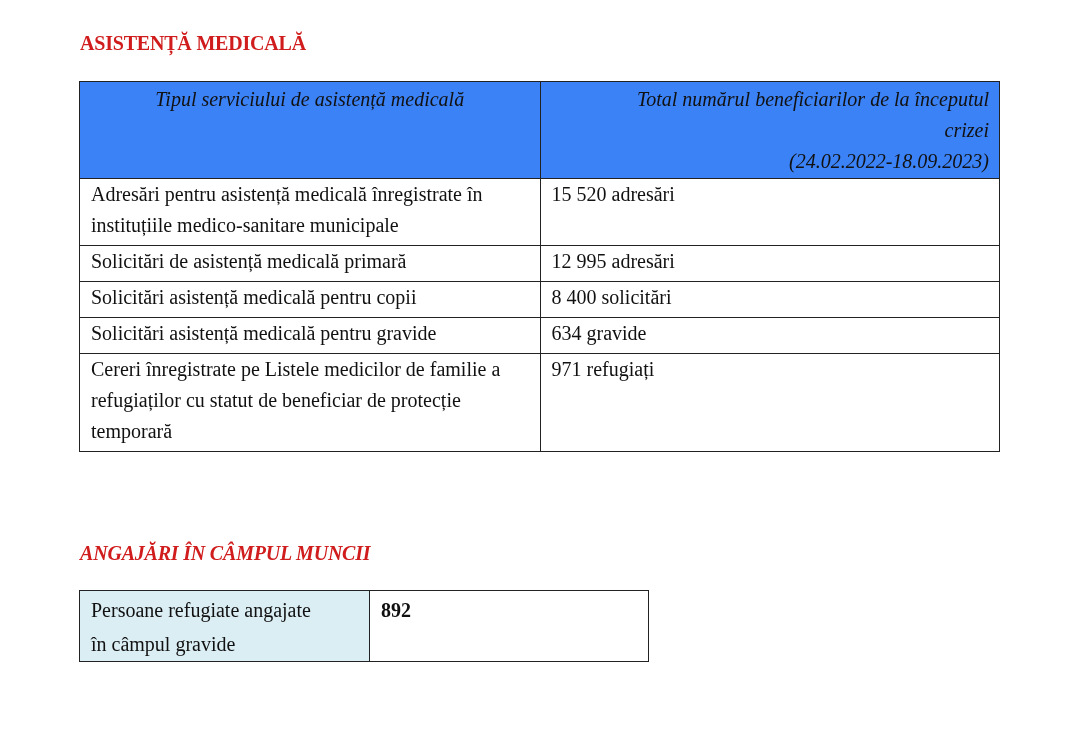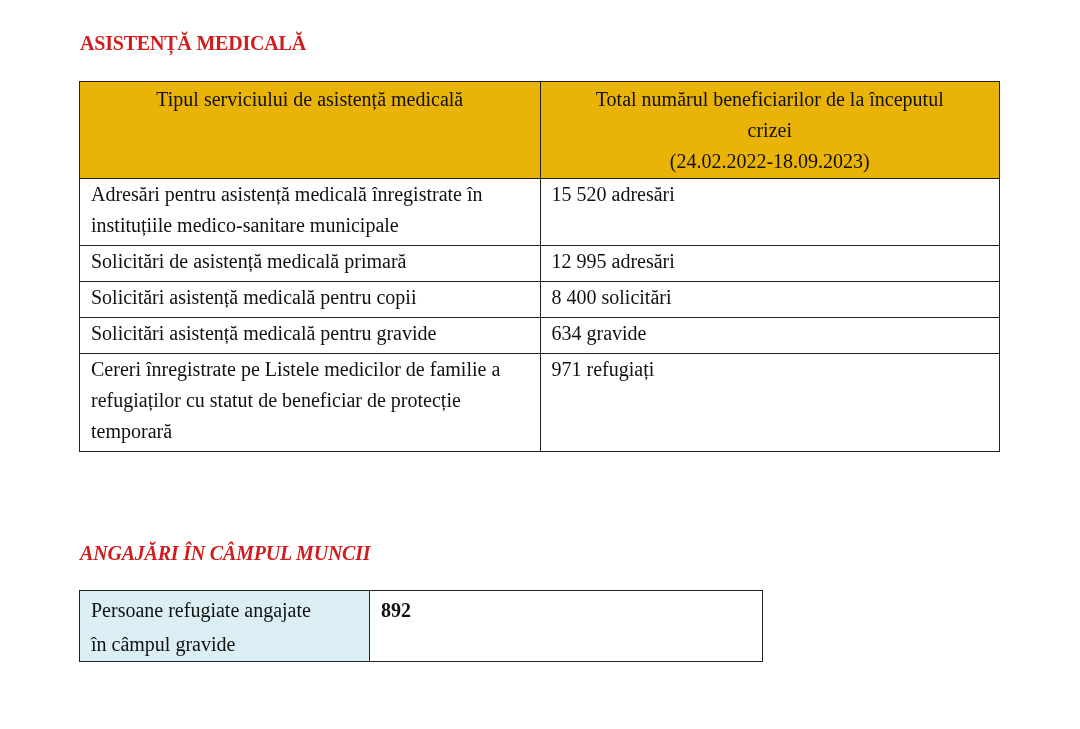--- a/index.html
+++ b/index.html
@@ -39,36 +39,37 @@
       border: 1px solid #222222;
       vertical-align: top;
       font-weight: normal;
     }
     #med-table {
       left: 79px;
       top: 81px;
       width: 921px;
     }
     #med-table th {
-      background: #eab308;
+      background: #3b82f6;
       text-align: center;
       padding: 2px 10px 1px 10px;
+      font-style: italic;
     }
     #med-table th.col1 { width: 438px; height: 88px; }
-    #med-table th.col2 { width: 438px; }
+    #med-table th.col2 { width: 438px; text-align: right; }
     #med-table td {
       padding: 0 10px 4px 11px;
       text-align: left;
     }
     #med-table td.col1 { width: 438px; }
 
     #emp-table {
       left: 79px;
       top: 590px;
-      width: 684px;
+      width: 570px;
     }
     #emp-table td.label {
       background: #dbeef4;
       width: 268px;
       padding: 2px 10px 0 11px;
       line-height: 34px;
     }
     #emp-table td.value {
       padding: 2px 10px 0 11px;
       font-weight: bold;

